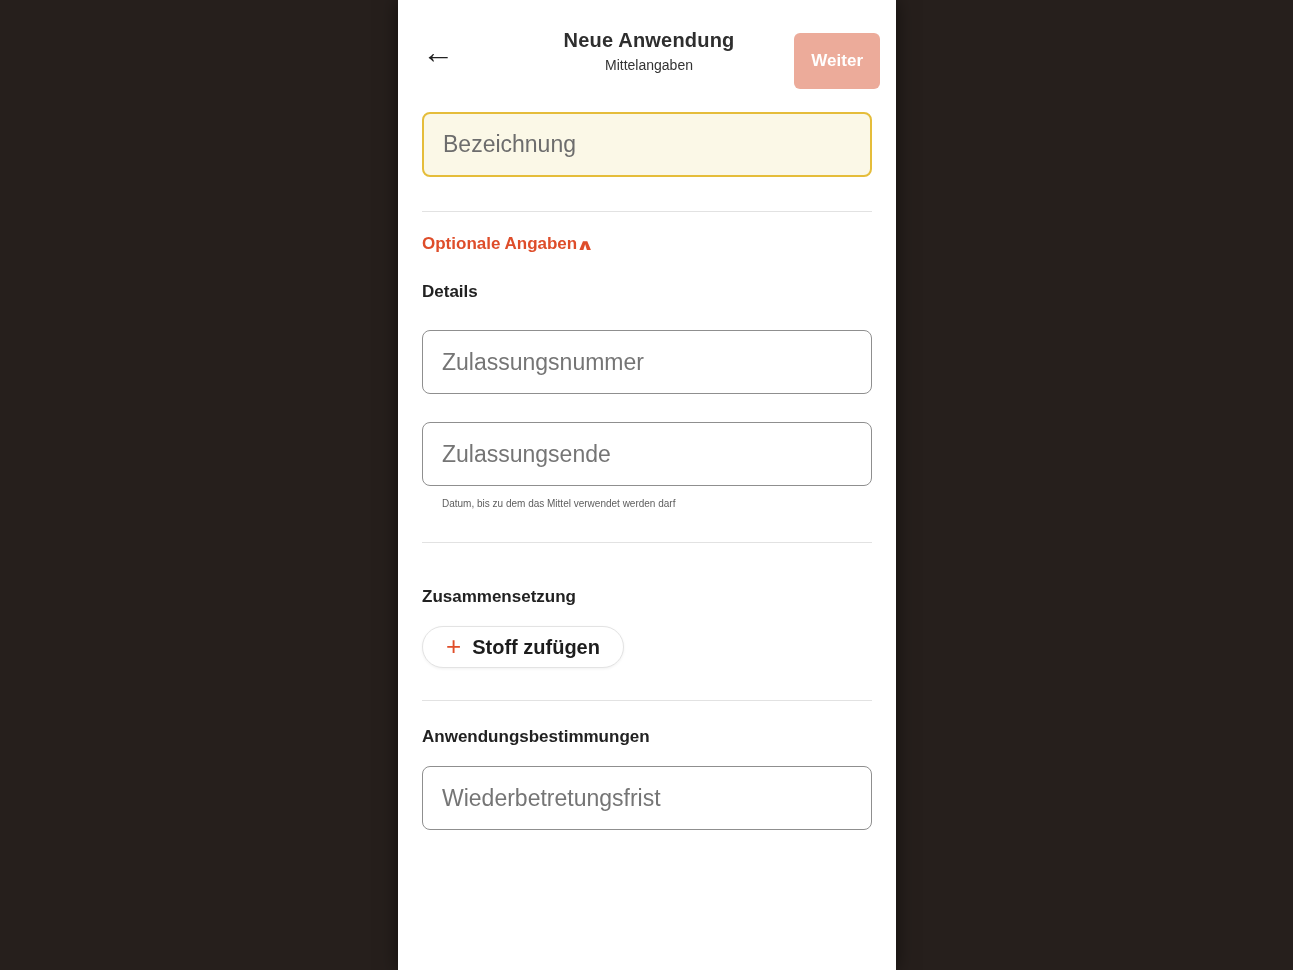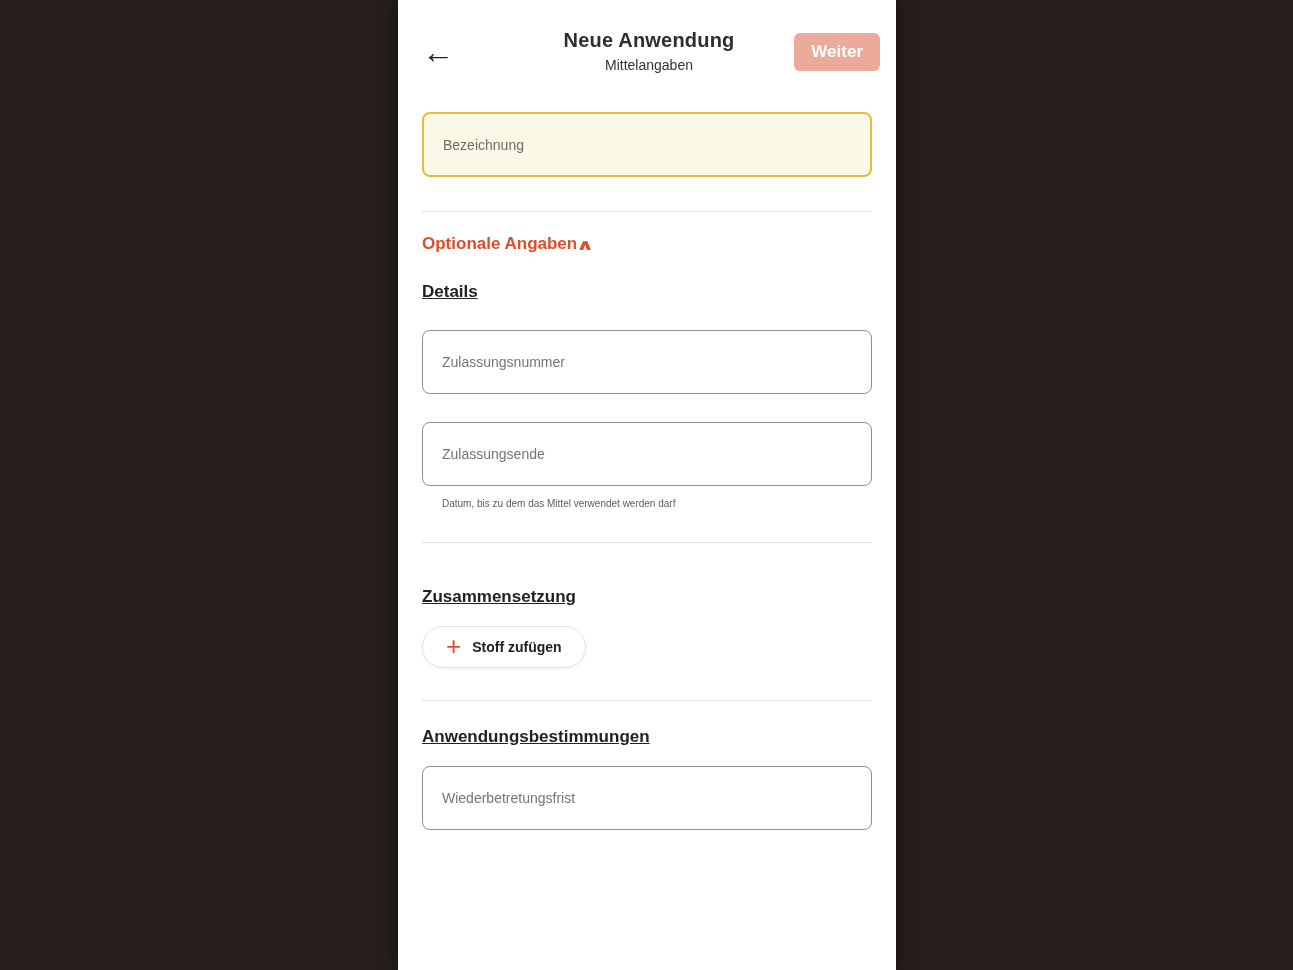--- a/index.html
+++ b/index.html
@@ -27,36 +27,36 @@
     cursor: pointer; background: none; border: none;
   }
   .title-wrap {
     position: absolute; left: 4px; right: 0; top: 29px;
     text-align: center; pointer-events: none;
   }
   .page-title { font-size: 20px; font-weight: 600; color: #2e2e2e; letter-spacing: 0.2px; }
   .page-subtitle { font-size: 14px; font-weight: 400; color: #333333; margin-top: 5px; }
   .next-btn {
     position: absolute; right: 16px; top: 33px;
-    height: 38px; padding: 0 17px;
+    height: 56px; padding: 0 17px;
     background: #ecab9a;
     border: none; border-radius: 6px;
     color: #ffffff; font-size: 17px; font-weight: 700;
     font-family: inherit;
     cursor: pointer;
   }
   
   .content { position: absolute; top: 0; left: 0; width: 100%; padding: 0 24px; }
   .text-field {
     width: 100%; height: 64px;
     border: 1.5px solid #8f8f8f;
     border-radius: 8px;
     background: #ffffff;
     padding: 4px 19px;
-    font-size: 14px; color: #3a3a3a;
+    font-size: 23px; color: #3a3a3a;
     font-family: inherit;
     outline: none;
     display: block;
   }
   .text-field::placeholder { color: #757575; opacity: 1; }
   .field-highlight {
     height: 65px;
     border: 2px solid #e5bd3a;
     background: #fbf8e7;
   }
@@ -67,21 +67,21 @@
   .optional-row {
     margin-top: 22px;
     display: inline-flex; align-items: center; gap: 2px;
     cursor: pointer;
   }
   .optional-label { font-size: 17px; font-weight: 700; color: #de4d2a; }
   .chevron-up {
     font-size: 15px; font-weight: 700; color: #de4d2a;
     transform: scaleX(1.5); display: inline-block; margin-top: 1px;
   }
-  .section-heading { font-size: 17px; font-weight: 700; color: #222222; line-height: 20px; text-decoration: underline; }
+  .section-heading { font-size: 17px; font-weight: 700; color: #222222; line-height: 20px; }
   .m-details  { margin-top: 28px; }
   .m-f1 { margin-top: 23px; }
   .m-f2 { margin-top: 28px; }
   .m-f3 { margin-top: 28px; }
   .m-f4 { margin-top: 39px; }
   .helper-text {
     margin-top: 9px; padding-left: 20px;
     font-size: 10px; color: #5e5e5e; line-height: 17px;
   }
   .m-div2 { margin-top: 30px; }
@@ -91,21 +91,21 @@
     display: inline-flex; align-items: center; gap: 11px;
     height: 42px; padding: 0 23px;
     background: #ffffff;
     border: 1px solid #e3e3e3;
     border-radius: 21px;
     box-shadow: 0 1px 3px rgba(0,0,0,0.06);
     cursor: pointer;
     font-family: inherit;
   }
   .plus-icon { font-size: 26px; font-weight: 400; color: #e04e2a; line-height: 22px; margin-top: -3px; }
-  .add-pill-label { font-size: 14px; font-weight: 700; color: #1d1d1d; }
+  .add-pill-label { font-size: 20px; font-weight: 700; color: #1d1d1d; }
   .m-div3 { margin-top: 32px; }
   .m-anw  { margin-top: 26px; }
   .m-f5   { margin-top: 19px; }
 </style>
 </head>
 <body>
 
 <div class="phone-panel">
 
   <div class="content">

